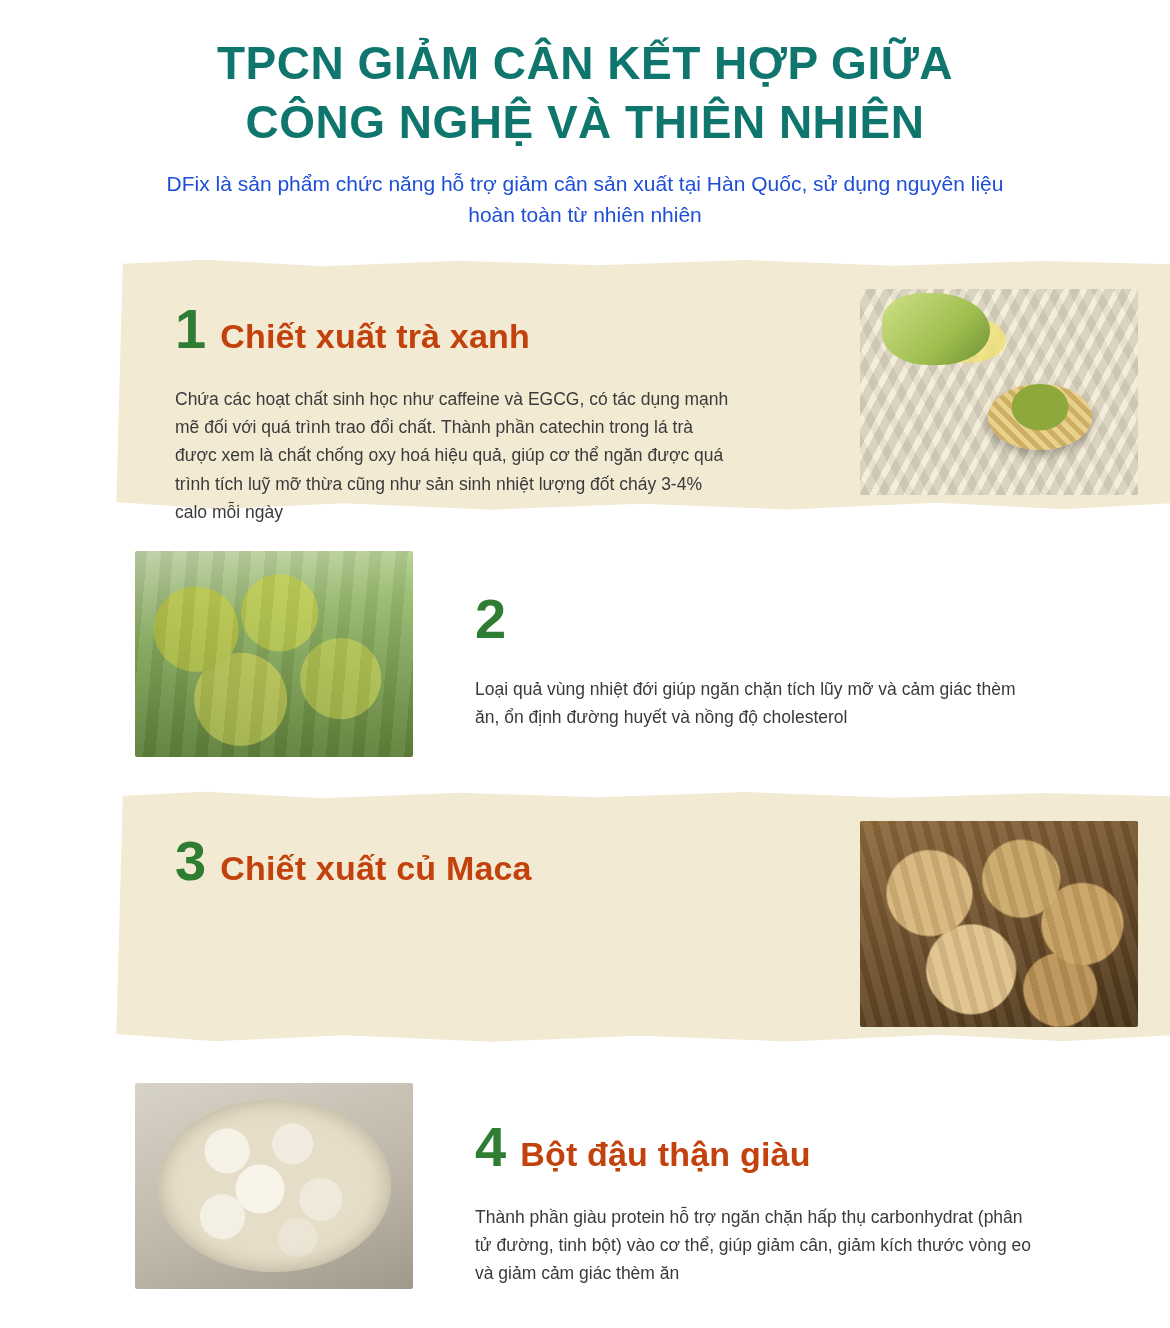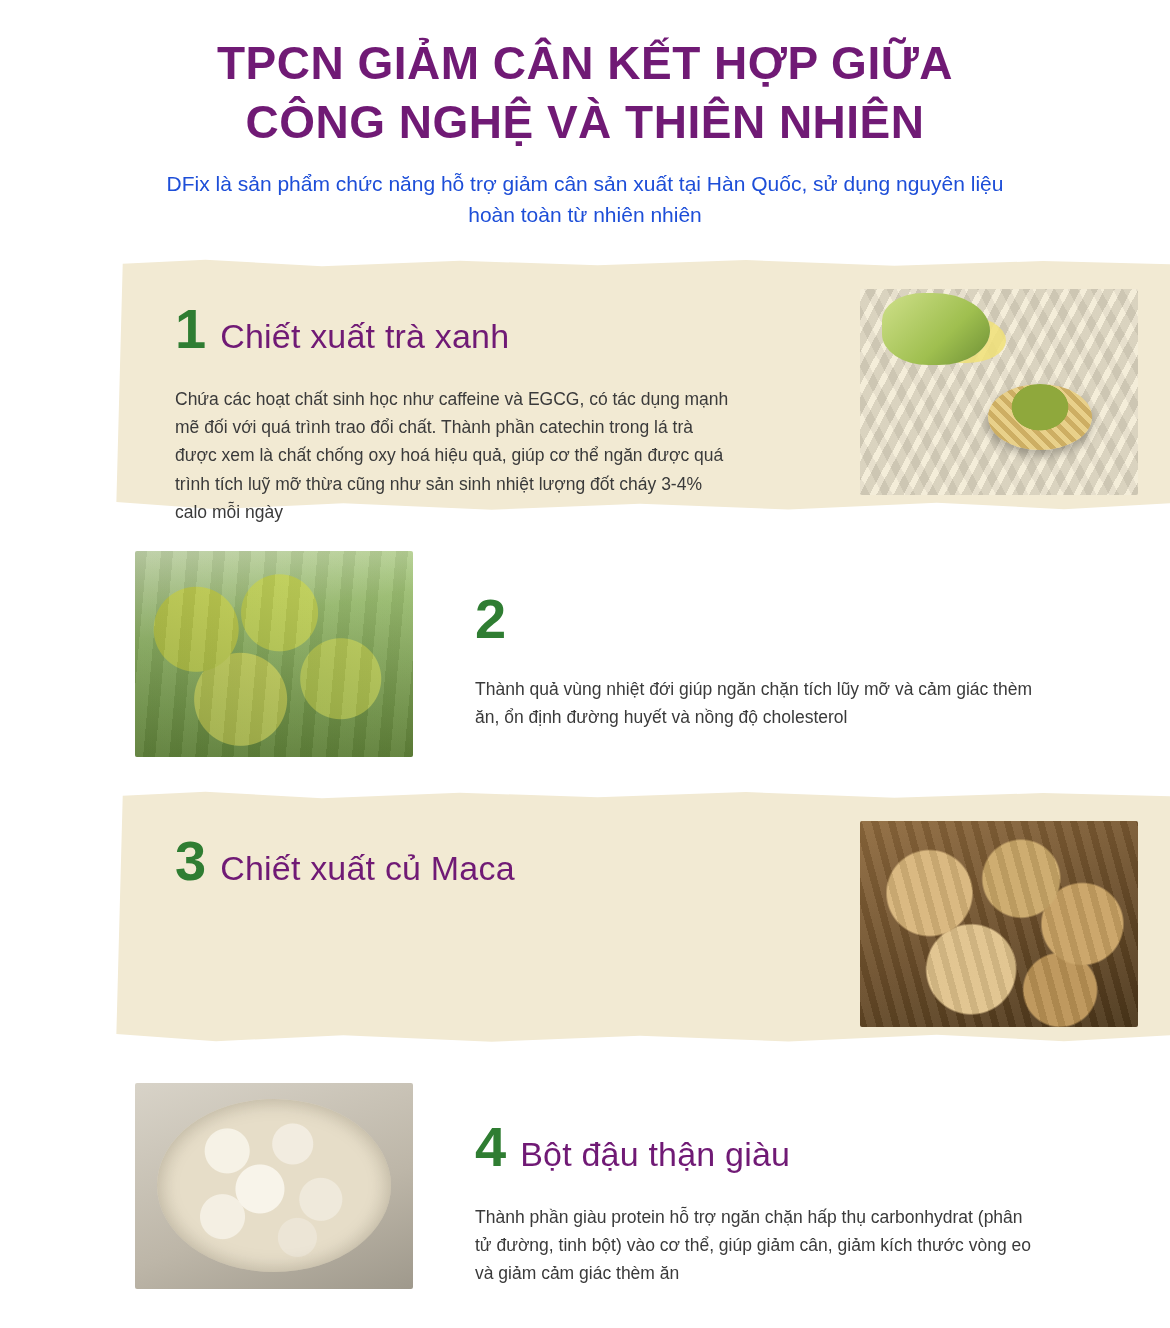--- a/index.html
+++ b/index.html
@@ -14,21 +14,21 @@
     overflow: hidden;
     position: relative;
   }
 
   
   .header {
     padding-top: 34px;
     text-align: center;
   }
   .title {
-    color: #701a75;
+    color: #0f766e;
     font-size: 46px;
     line-height: 1.28;
     letter-spacing: 0.5px;
     font-weight: 700;
     margin: 0 auto;
     max-width: 900px;
   }
   .title .line {
     display: block;
   }
@@ -99,22 +99,22 @@
     color: #2f7d32;
   }
   .num {
     font-size: 56px;
     font-weight: 700;
     line-height: 1;
     color: #2f7d32;
   }
   .h-title {
     font-size: 34px;
-    font-weight: 400;
-    color: #701a75;
+    font-weight: 700;
+    color: #c2410c;
     letter-spacing: 0.2px;
   }
   .body-text {
     margin-top: 28px;
     color: #3a3a3a;
     font-size: 17.5px;
     line-height: 1.62;
     max-width: 560px;
   }
 
@@ -267,21 +267,21 @@
     </div>
   </div>
 
   <div class="section sec2 plain">
     <div class="content">
       <div class="photo ph-garcinia"></div>
       <div class="text-col">
         <div class="heading">
           <span class="num">2</span>
         </div>
-        <p class="body-text">Thành quả vùng nhiệt đới giúp ngăn chặn tích lũy mỡ và cảm giác thèm ăn, ổn định đường huyết và nồng độ cholesterol</p>
+        <p class="body-text">Loại quả vùng nhiệt đới giúp ngăn chặn tích lũy mỡ và cảm giác thèm ăn, ổn định đường huyết và nồng độ cholesterol</p>
       </div>
     </div>
   </div>
 
   <div class="section sec3">
     <div class="band right"></div>
     <div class="content">
       <div class="text-col">
         <div class="heading">
           <span class="num">3</span>

